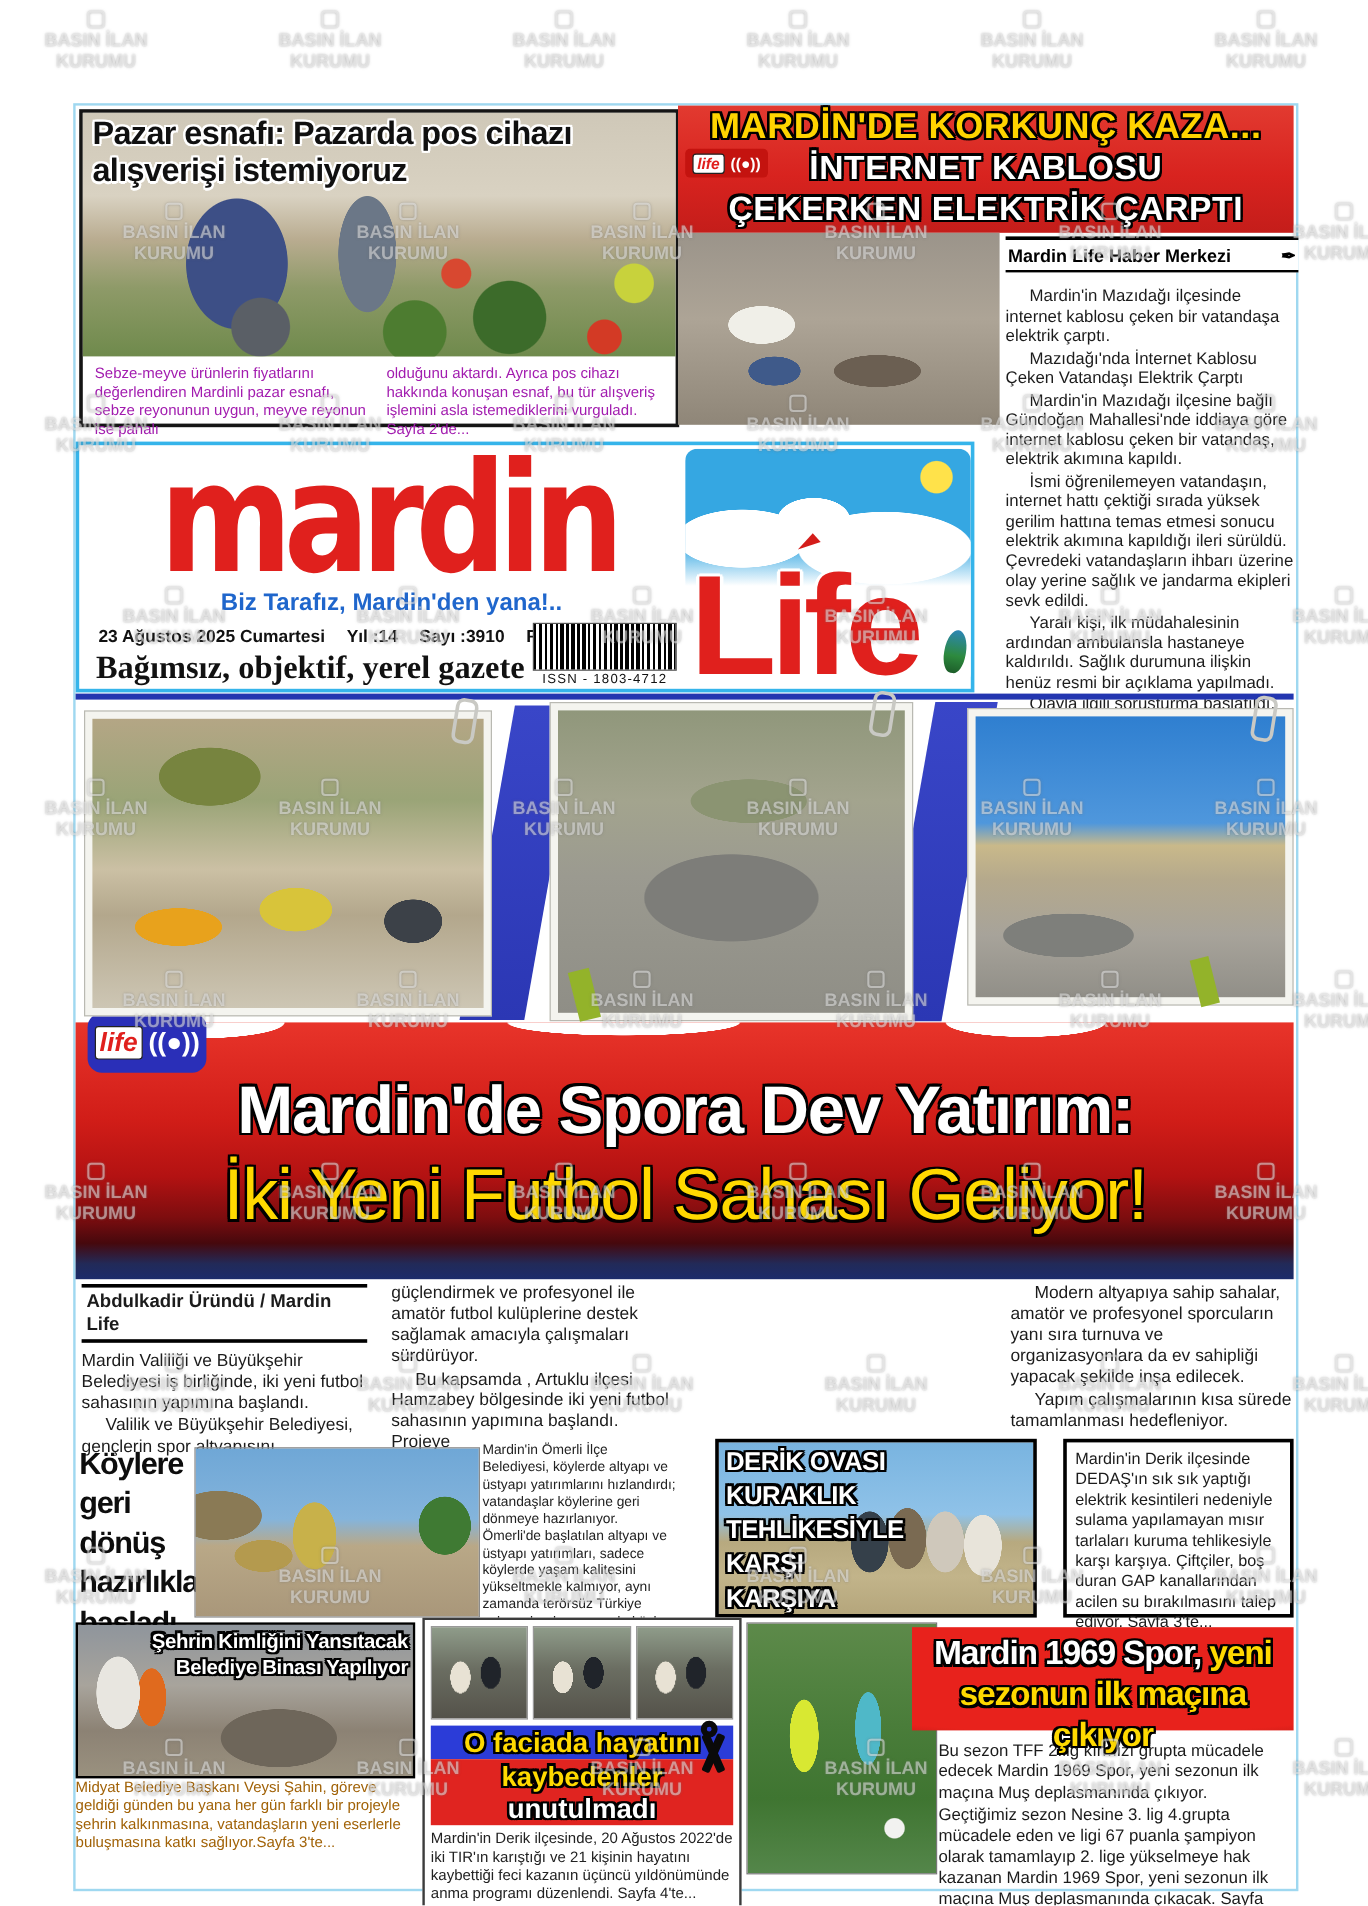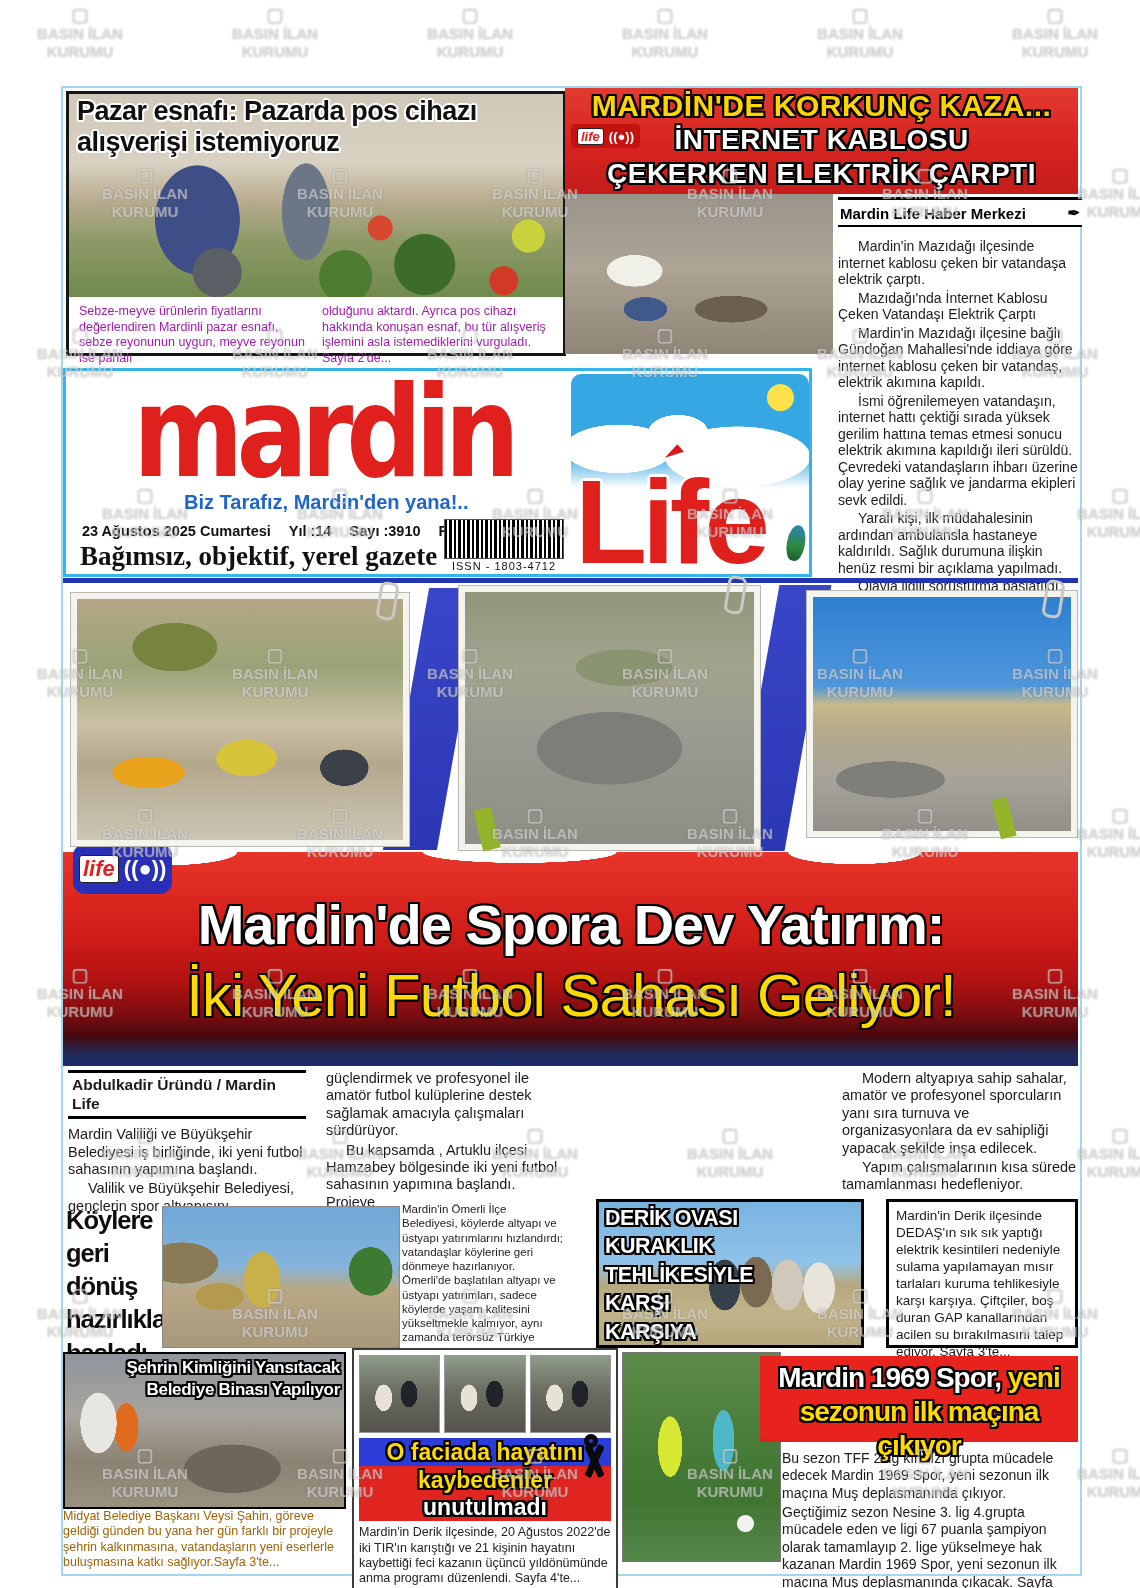--- a/index.html
+++ b/index.html
@@ -128,21 +128,21 @@
       radial-gradient(ellipse 26px 42px at 48% 58%, #35404a 0 60%, transparent 61%),
       radial-gradient(ellipse 26px 42px at 60% 56%, #7a6a52 0 60%, transparent 61%),
       radial-gradient(ellipse 26px 42px at 72% 58%, #cfc8bb 0 60%, transparent 61%),
       radial-gradient(ellipse 26px 42px at 84% 60%, #e8e4da 0 60%, transparent 61%),
       linear-gradient(180deg,#79b4e0 0%,#8fc2e8 42%,#b7a97f 58%,#c2b48a 78%,#b5a67c 100%); margin-left: 28px;}
   .derik-h{position:absolute;left:6px;top:2px;font-weight:bold;font-size:21.5px;line-height:1.32;color:#fff;letter-spacing:-0.5px;}
   .derik-text{left:886px;top:1199px;width:192px;height:149px;border:3px solid #000;box-sizing:border-box;padding:5px 7px;font-size:13.5px;line-height:1.26;color:#1b1b1b;background:#fff;z-index:2;}
 
   
   .midyat-box{left:63px;top:1352px;width:283px;z-index:2;}
-  .ph-midyat{position:relative;height:157px;border:2px solid #000;box-sizing:border-box;
+  .ph-midyat{position:relative;height:130px;border:2px solid #000;box-sizing:border-box;
     background:
       radial-gradient(ellipse 30px 50px at 12% 45%, #e8e6e0 0 60%, transparent 61%),
       radial-gradient(ellipse 20px 40px at 22% 48%, #e06a1e 0 60%, transparent 61%),
       radial-gradient(ellipse 80px 40px at 60% 75%, #6e665a 0 60%, transparent 61%),
       linear-gradient(180deg,#8f959c 0%,#a8a49c 40%,#8c8274 70%,#9a917f 100%);}
   .midyat-h{position:absolute;right:4px;top:3px;text-align:right;font-weight:bold;font-size:17px;line-height:1.3;color:#fff;letter-spacing:-0.3px;}
   .midyat-caption{font-size:12.5px;line-height:1.22;color:#a16207;padding-top:0;}
   .anma-box{left:352px;top:1348px;width:266px;border:2px solid #3c3c3c;background:#fff;padding:5px;box-sizing:border-box;z-index:2;}
   .anma-photos{display:flex;gap:4px;height:78px;}
   .anma-photos div{flex:1;background:

